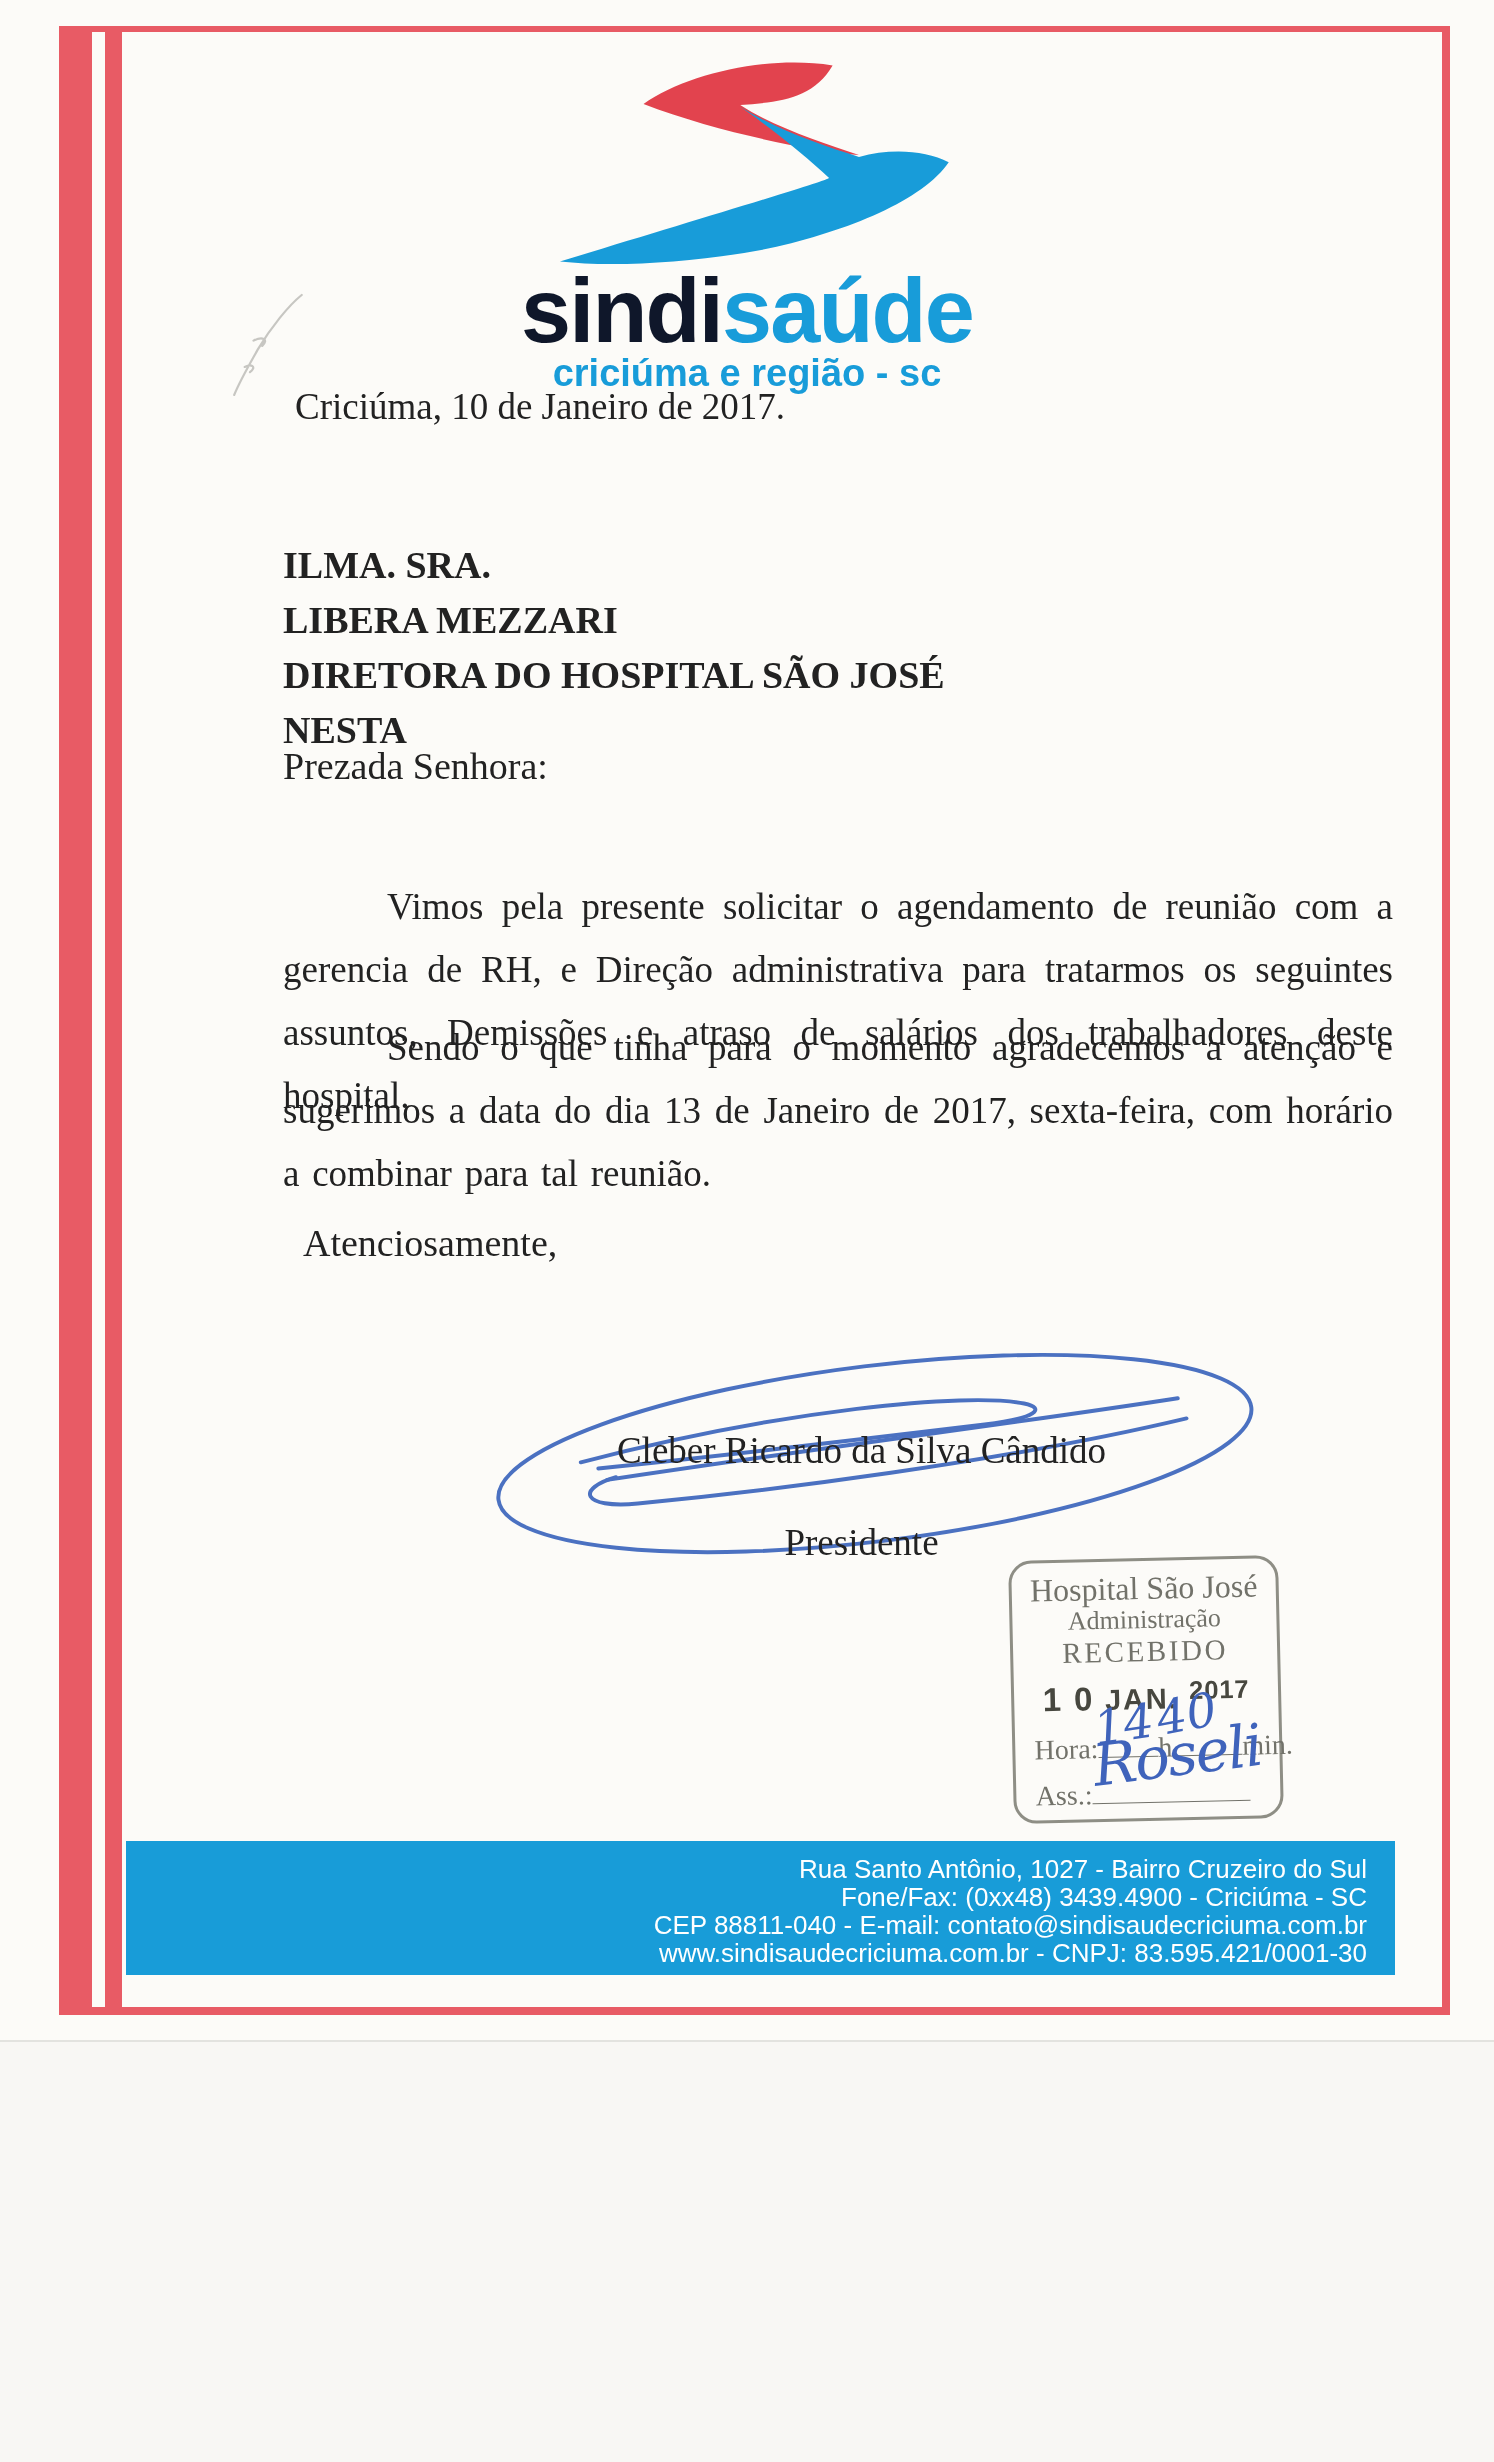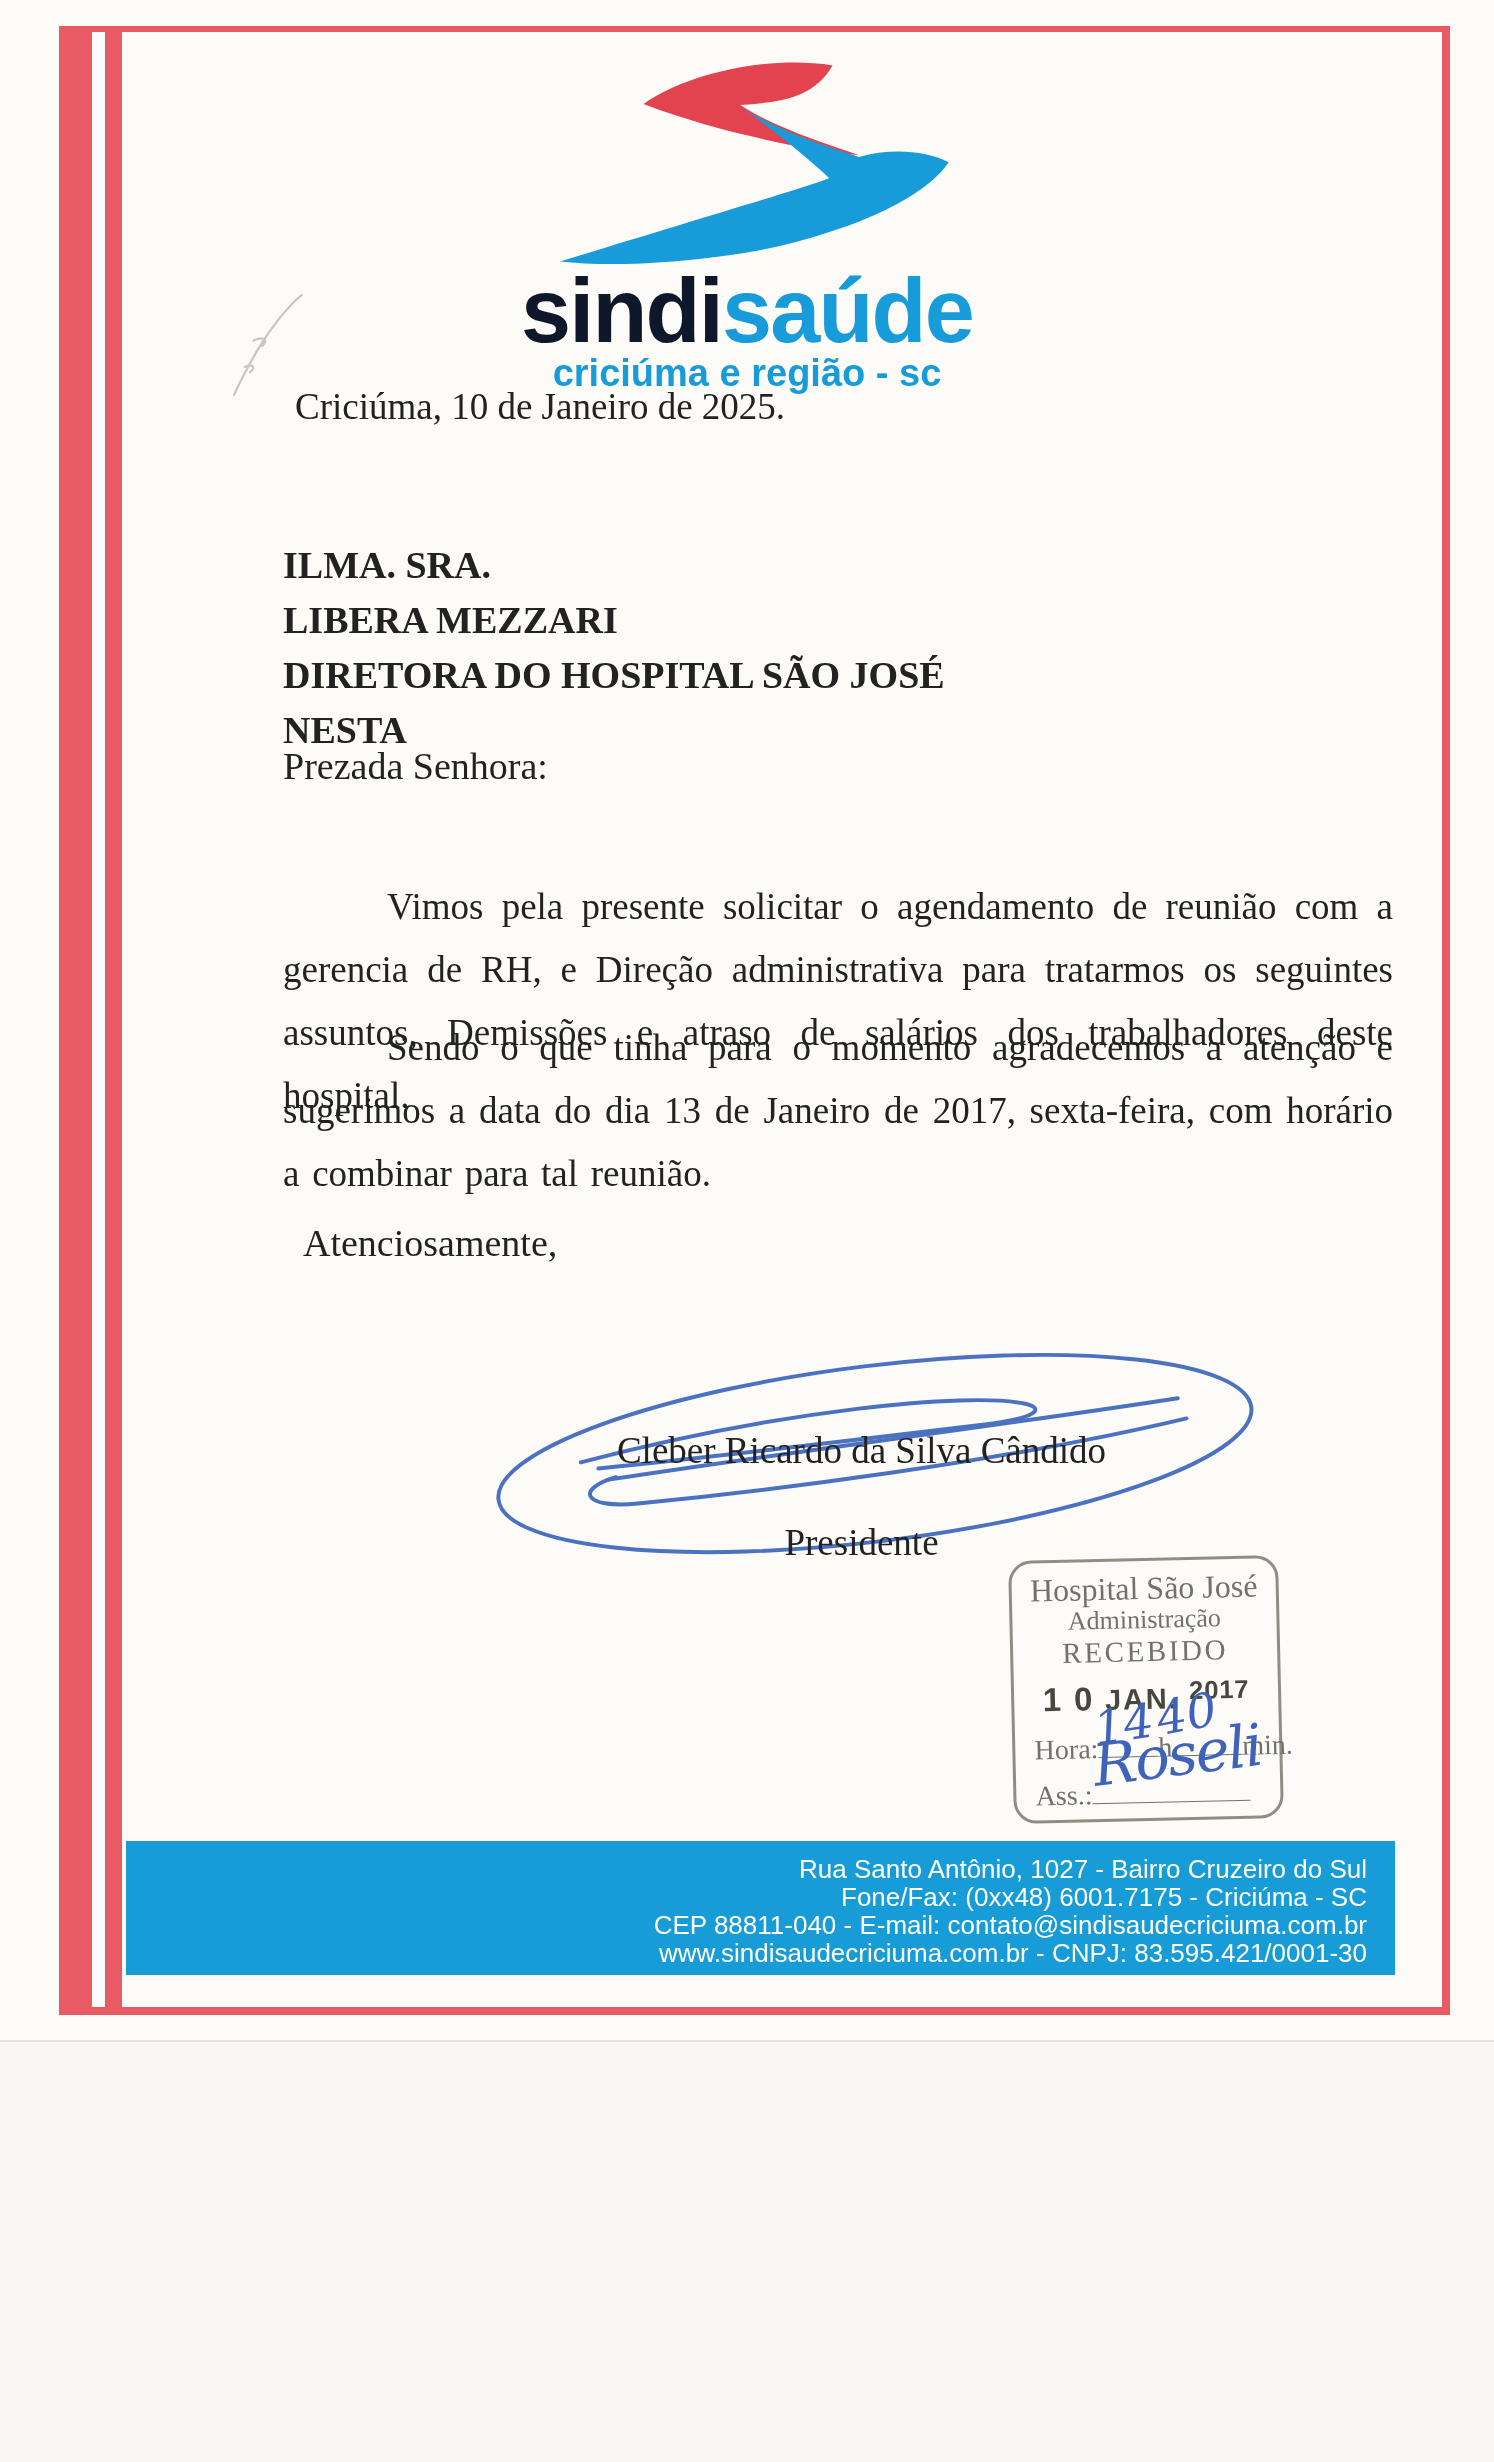--- a/index.html
+++ b/index.html
@@ -95,21 +95,21 @@
              C115,215 215,185 285,163 C310,155 320,152 323,150
              C298,126 258,94 222,69 Z"></path>
   </svg>
   <div id="wordmark"><span class="word-red">sindi</span><span class="word-blue">saúde</span></div>
   <div id="logo-subtitle">criciúma e região - sc</div>
 
   <svg id="scribble" width="106" height="114" viewBox="0 0 120 130">
     <path d="M95,8 C80,20 60,45 45,70 C35,88 25,105 18,122 M40,60 C50,55 58,58 50,66 M30,90 C38,86 44,90 36,96" fill="none" stroke="#b9b9b4" stroke-width="2.5" stroke-linecap="round" opacity="0.8"></path>
   </svg>
 
-  <div id="date-line">Criciúma, 10 de Janeiro de 2025.</div>
+  <div id="date-line">Criciúma, 10 de Janeiro de 2017.</div>
 
   <div id="recipient">
     <div>ILMA. SRA.</div>
     <div>LIBERA MEZZARI</div>
     <div>DIRETORA DO HOSPITAL SÃO JOSÉ</div>
     <div>NESTA</div>
   </div>
 
   <div id="salutation">Prezada Senhora:</div>
 
@@ -146,21 +146,21 @@
       <span class="hand" id="hw-min">40</span>
     </div>
     <div class="stamp-row" id="stamp-ass">
       <span>Ass.:</span><span class="blank" style="width:158px;"></span>
       <span class="hand" id="hw-ass">Roseli</span>
     </div>
   </div>
 
   <div id="footer-bar">
     <div>Rua Santo Antônio, 1027 - Bairro Cruzeiro do Sul</div>
-    <div>Fone/Fax: (0xx48) 6001.7175 - Criciúma - SC</div>
+    <div>Fone/Fax: (0xx48) 3439.4900 - Criciúma - SC</div>
     <div>CEP 88811-040 - E-mail: contato@sindisaudecriciuma.com.br</div>
     <div>www.sindisaudecriciuma.com.br - CNPJ: 83.595.421/0001-30</div>
   </div>
 
   <div id="scan-edge"></div>
   <div id="scan-bottom"></div>
 
 </div>
 
 

